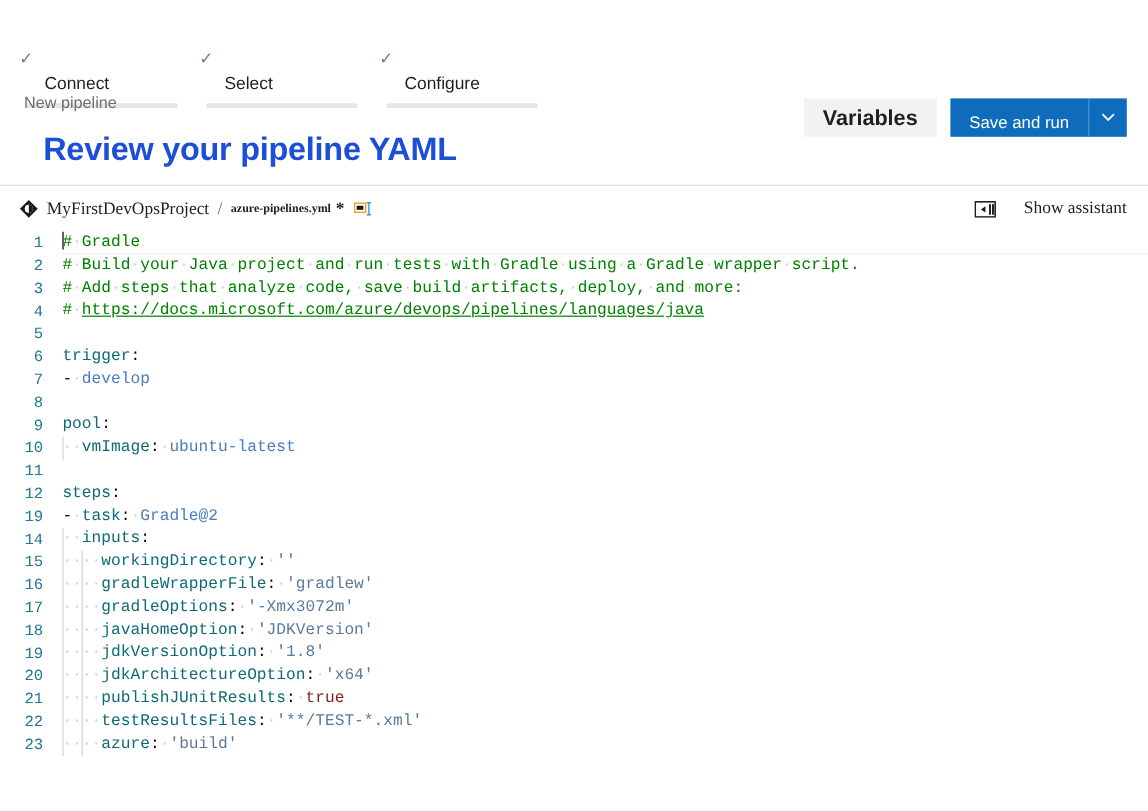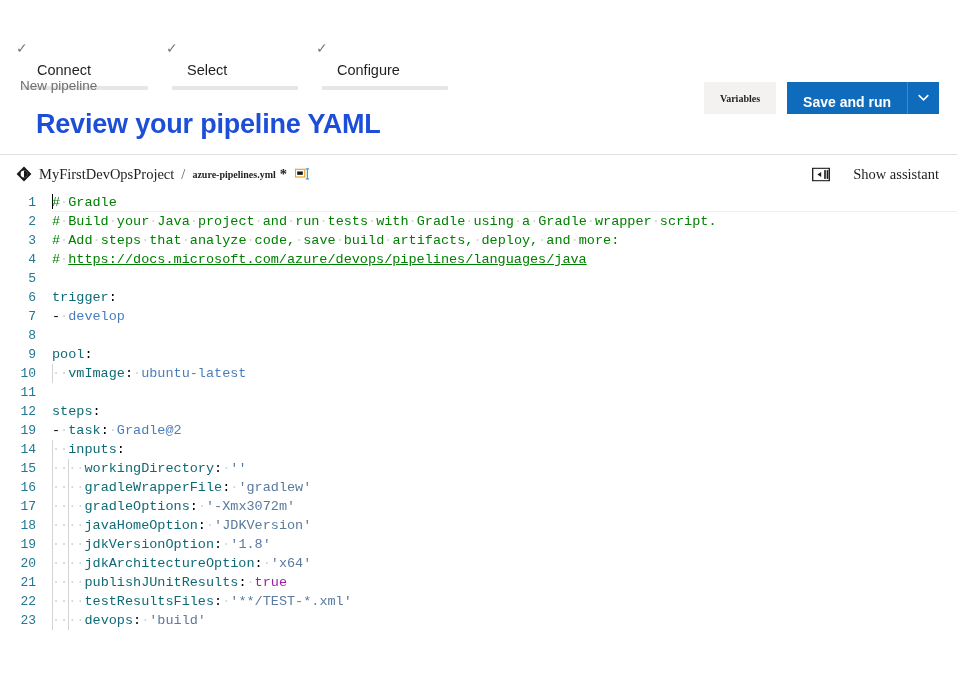--- a/index.html
+++ b/index.html
@@ -81,34 +81,34 @@
     right: 18px;
     top: 26px;
     display: flex;
     align-items: stretch;
     gap: 11px;
   }
   .btn-secondary {
     background: #f3f2f1;
     border: none;
     color: #201f1e;
-    font-size: 10px;
+    font-size: 18px;
     font-weight: bold;
-    font-family: Liberation Serif, serif;
+    font-family: Liberation Sans, sans-serif;
     padding: 0 16px;
     height: 32px;
     cursor: pointer;
   }
   .split-btn { display: flex; }
   .btn-primary {
     background: #0f6cbd;
     border: none;
     color: #ffffff;
     font-size: 14px;
-    font-weight: bold;
+    font-weight: normal;
     font-family: "Liberation Sans", sans-serif;
     padding: 12px 16px;
     height: 32px;
     cursor: pointer;
   }
   .btn-split-arrow {
     background: #0f6cbd;
     border: none;
     border-left: 1px solid #3a8ad0;
     color: #ffffff;
@@ -191,21 +191,21 @@
     font-size: 11.5px;
     color: #84817e;
     cursor: pointer;
   }
   
   .c-comment { color: #008000; }
   .c-key     { color: #0e6b75; }
   .c-punct   { color: #000000; }
   .c-val     { color: #4a7dbd; }
   .c-str     { color: #5a7a9e; }
-  .c-kw      { color: #a21caf; }
+  .c-kw      { color: #7f1d1d; }
   .c-dash    { color: #000000; }
   .c-link    { color: #008000; text-decoration: underline; }
   .ws { color: #d4d4d4; }
   .guide {
     display: inline-block;
     width: 0;
     border-left: 1px solid #d3d3d3;
     height: 19px;
     vertical-align: top;
     margin-right: -1px;
@@ -312,15 +312,15 @@
       <div class="code-row"><span class="ln">19</span><span class="code"><span class="c-dash">-</span><span class="ws">·</span><span class="c-key">task</span><span class="c-punct">:</span><span class="ws">·</span><span class="c-val">Gradle@2</span></span></div>
       <div class="code-row"><span class="ln">14</span><span class="code"><span class="guide"></span><span class="ws">·</span><span class="ws">·</span><span class="c-key">inputs</span><span class="c-punct">:</span></span></div>
       <div class="code-row"><span class="ln">15</span><span class="code"><span class="guide"></span><span class="ws">·</span><span class="ws">·</span><span class="guide"></span><span class="ws">·</span><span class="ws">·</span><span class="c-key">workingDirectory</span><span class="c-punct">:</span><span class="ws">·</span><span class="c-str">''</span></span></div>
       <div class="code-row"><span class="ln">16</span><span class="code"><span class="guide"></span><span class="ws">·</span><span class="ws">·</span><span class="guide"></span><span class="ws">·</span><span class="ws">·</span><span class="c-key">gradleWrapperFile</span><span class="c-punct">:</span><span class="ws">·</span><span class="c-str">'gradlew'</span></span></div>
       <div class="code-row"><span class="ln">17</span><span class="code"><span class="guide"></span><span class="ws">·</span><span class="ws">·</span><span class="guide"></span><span class="ws">·</span><span class="ws">·</span><span class="c-key">gradleOptions</span><span class="c-punct">:</span><span class="ws">·</span><span class="c-str">'-Xmx3072m'</span></span></div>
       <div class="code-row"><span class="ln">18</span><span class="code"><span class="guide"></span><span class="ws">·</span><span class="ws">·</span><span class="guide"></span><span class="ws">·</span><span class="ws">·</span><span class="c-key">javaHomeOption</span><span class="c-punct">:</span><span class="ws">·</span><span class="c-str">'JDKVersion'</span></span></div>
       <div class="code-row"><span class="ln">19</span><span class="code"><span class="guide"></span><span class="ws">·</span><span class="ws">·</span><span class="guide"></span><span class="ws">·</span><span class="ws">·</span><span class="c-key">jdkVersionOption</span><span class="c-punct">:</span><span class="ws">·</span><span class="c-str">'1.8'</span></span></div>
       <div class="code-row"><span class="ln">20</span><span class="code"><span class="guide"></span><span class="ws">·</span><span class="ws">·</span><span class="guide"></span><span class="ws">·</span><span class="ws">·</span><span class="c-key">jdkArchitectureOption</span><span class="c-punct">:</span><span class="ws">·</span><span class="c-str">'x64'</span></span></div>
       <div class="code-row"><span class="ln">21</span><span class="code"><span class="guide"></span><span class="ws">·</span><span class="ws">·</span><span class="guide"></span><span class="ws">·</span><span class="ws">·</span><span class="c-key">publishJUnitResults</span><span class="c-punct">:</span><span class="ws">·</span><span class="c-kw">true</span></span></div>
       <div class="code-row"><span class="ln">22</span><span class="code"><span class="guide"></span><span class="ws">·</span><span class="ws">·</span><span class="guide"></span><span class="ws">·</span><span class="ws">·</span><span class="c-key">testResultsFiles</span><span class="c-punct">:</span><span class="ws">·</span><span class="c-str">'**/TEST-*.xml'</span></span></div>
-      <div class="code-row"><span class="ln">23</span><span class="code"><span class="guide"></span><span class="ws">·</span><span class="ws">·</span><span class="guide"></span><span class="ws">·</span><span class="ws">·</span><span class="c-key">devops</span><span class="c-punct">:</span><span class="ws">·</span><span class="c-str">'build'</span></span></div>
+      <div class="code-row"><span class="ln">23</span><span class="code"><span class="guide"></span><span class="ws">·</span><span class="ws">·</span><span class="guide"></span><span class="ws">·</span><span class="ws">·</span><span class="c-key">azure</span><span class="c-punct">:</span><span class="ws">·</span><span class="c-str">'build'</span></span></div>
     </div>
 </div>
 
 </body></html>

